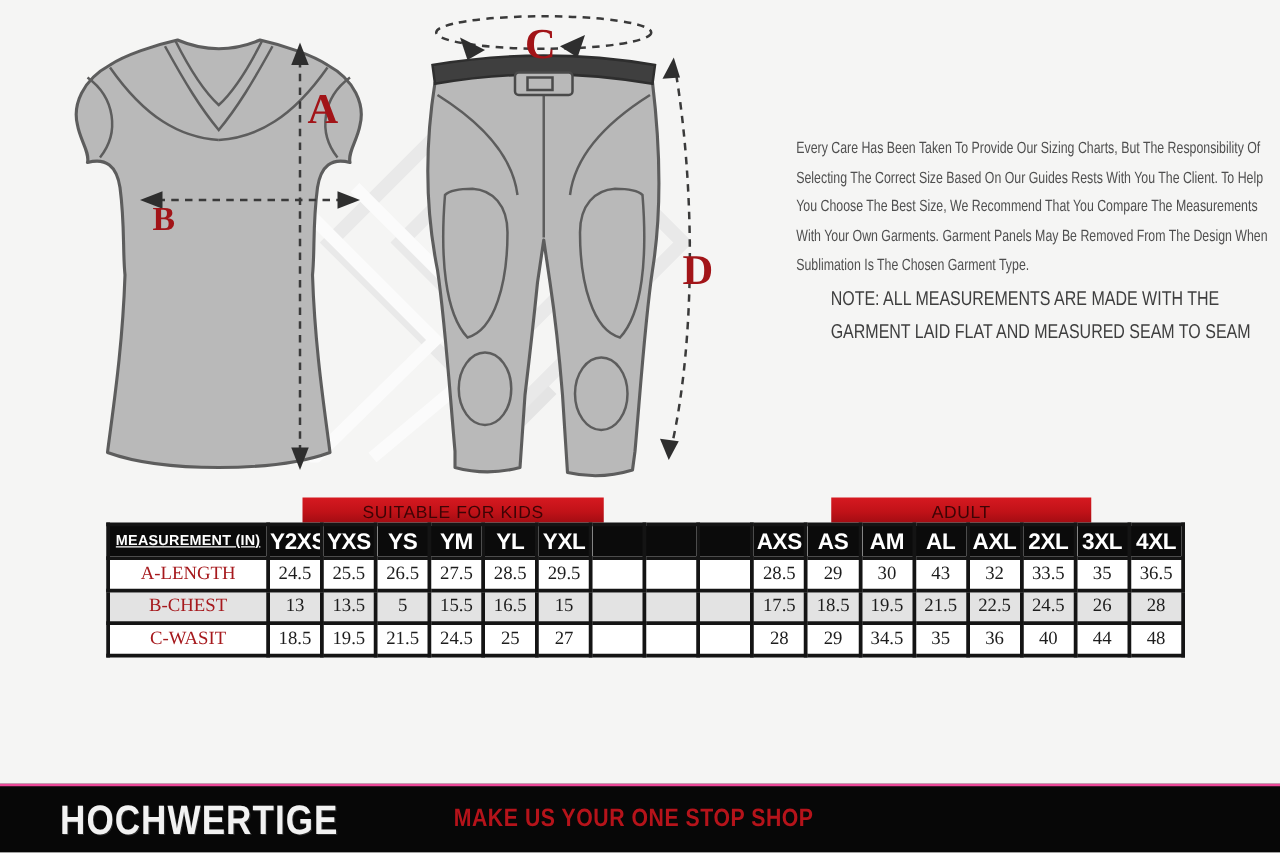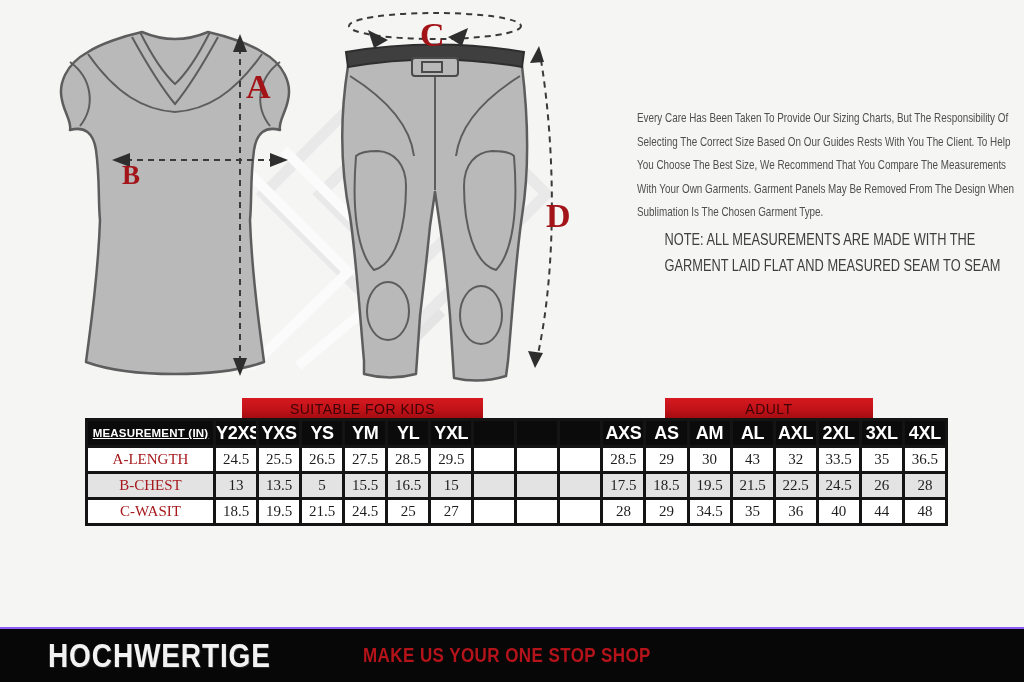--- a/index.html
+++ b/index.html
@@ -49,21 +49,21 @@
   .tbl thead th{background:#0b0b0b; color:#ffffff; font-weight:bold;
     font-size:18px; height:24px; letter-spacing:-0.3px;}
   .tbl th.corner{width:125px; font-size:11.5px; letter-spacing:0.2px;text-decoration:underline;}
   .tbl tbody td{height:23px; font-family:"Liberation Serif", serif;
     font-size:15px; color:#1d1d1d;}
   .tbl tbody tr:nth-child(odd) td{background:#ffffff;}
   .tbl tbody tr:nth-child(even) td{background:#e3e3e3;}
   .tbl tbody td.rowlabel{color:#a6191d; font-size:15px;margin-left:40px;}
   
   .footer{position:absolute; left:0; top:627px; width:1024px; height:55px;
-    background:#070707; border-top:2px solid #8b5cf6; box-sizing:border-box; z-index:3;}
+    background:#070707; border-top:2px solid #ec4899; box-sizing:border-box; z-index:3;}
   .brand{position:absolute; left:48px; top:8px; color:#f2f2f2; font-weight:bold;
     font-size:33px; letter-spacing:1px; white-space:nowrap;
     transform:scaleX(0.85); transform-origin:left center;
     text-shadow:1px 1px 0 #2a2a2a;}
   .tagline{position:absolute; left:363px; top:15px; color:#b5131a; font-weight:bold;
     font-size:20px; letter-spacing:0.5px; white-space:nowrap;
     transform:scaleX(0.85); transform-origin:left center;}
 </style>
 </head>
 <body>

